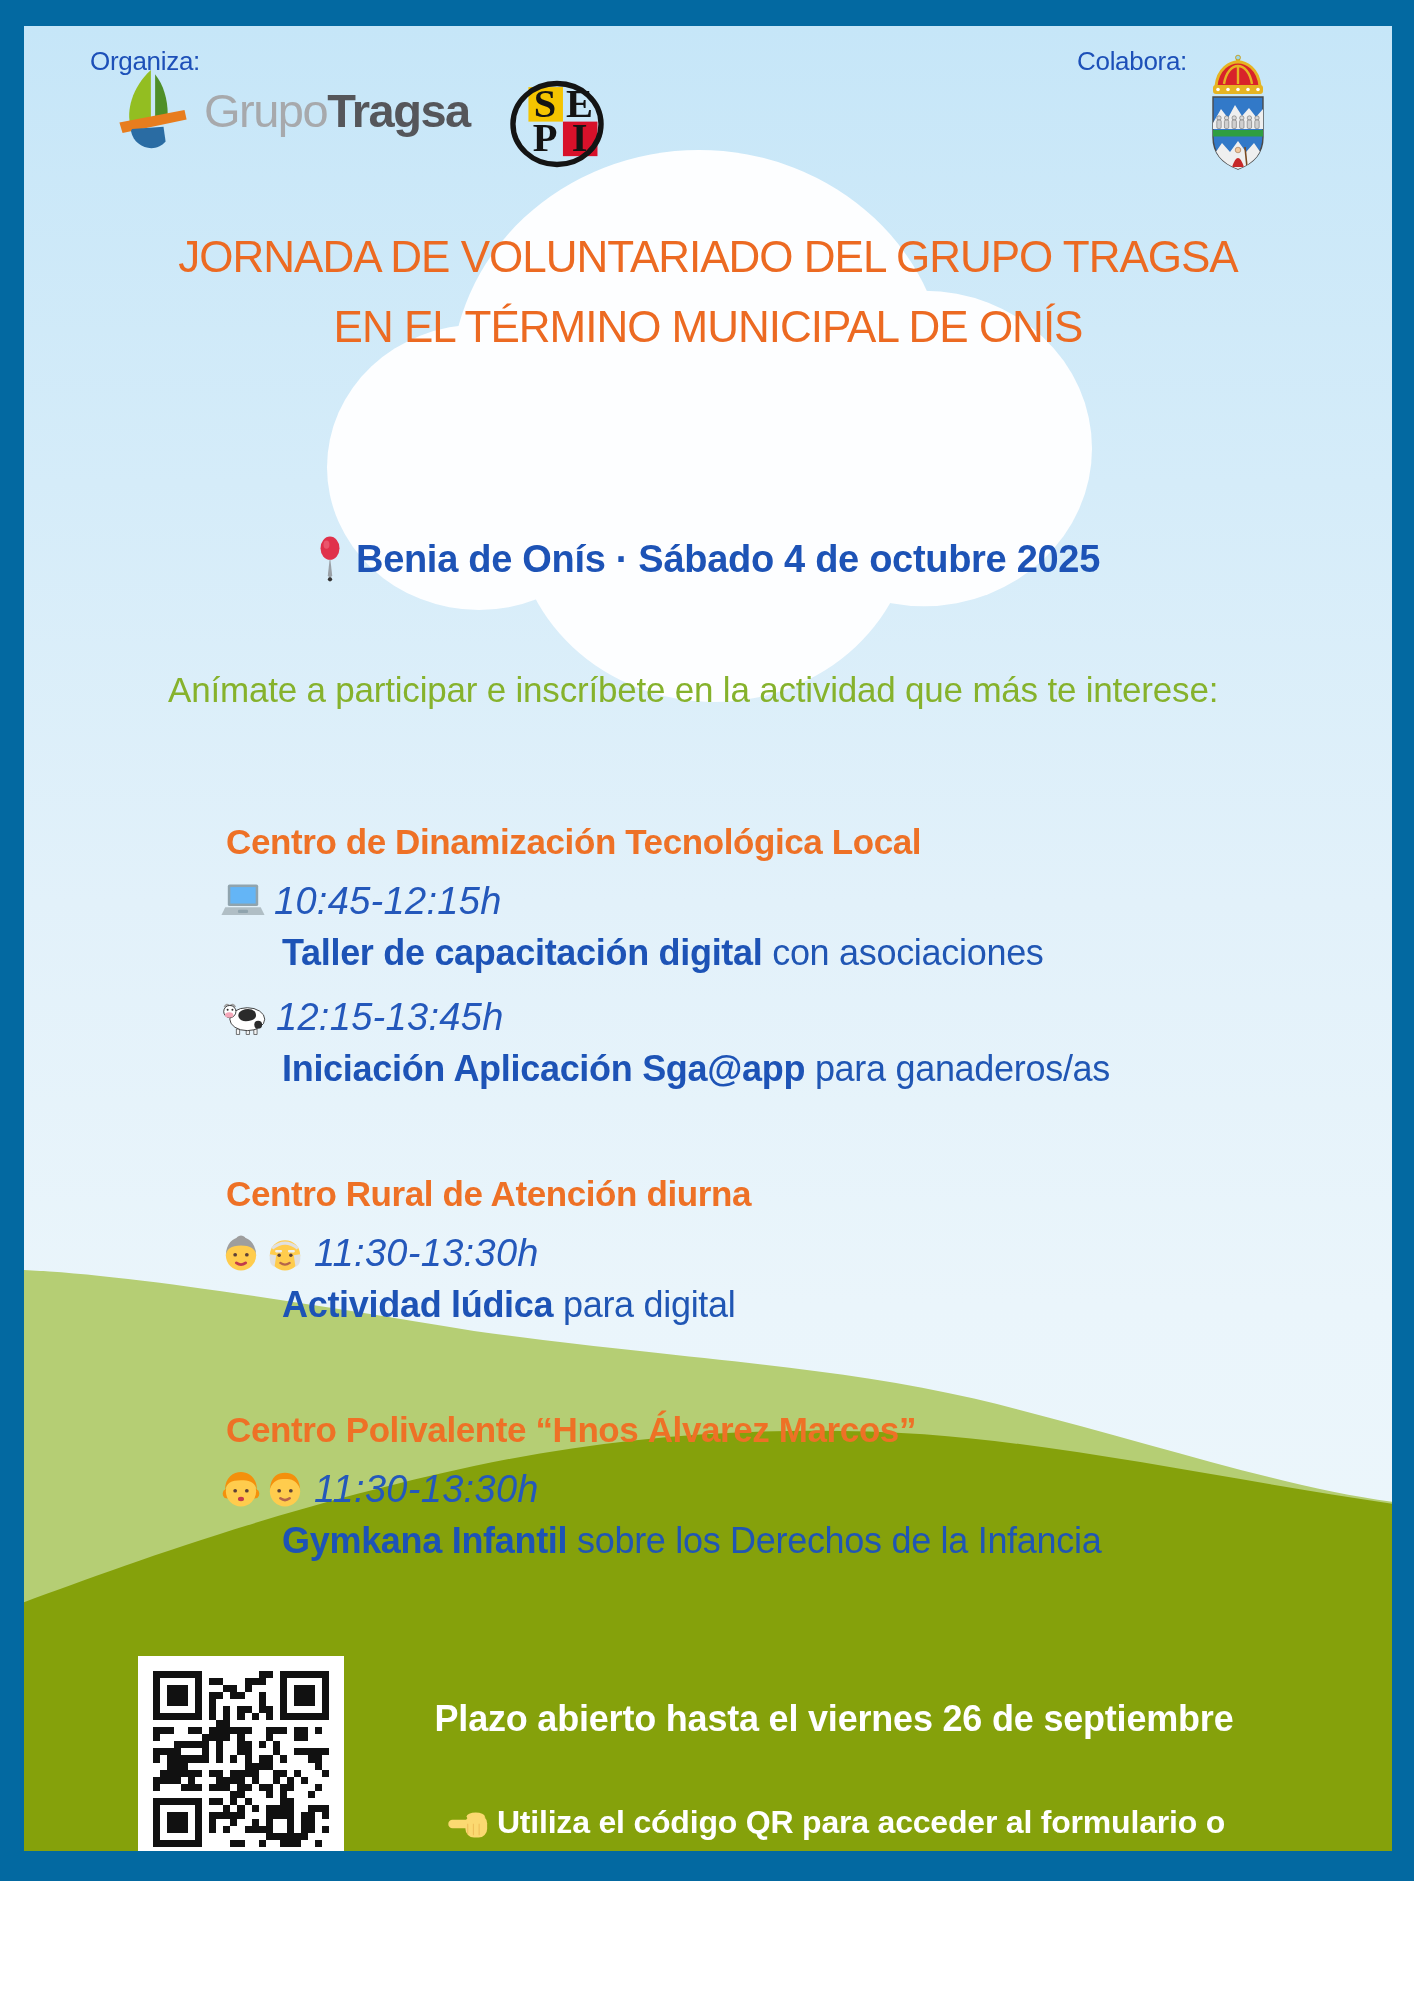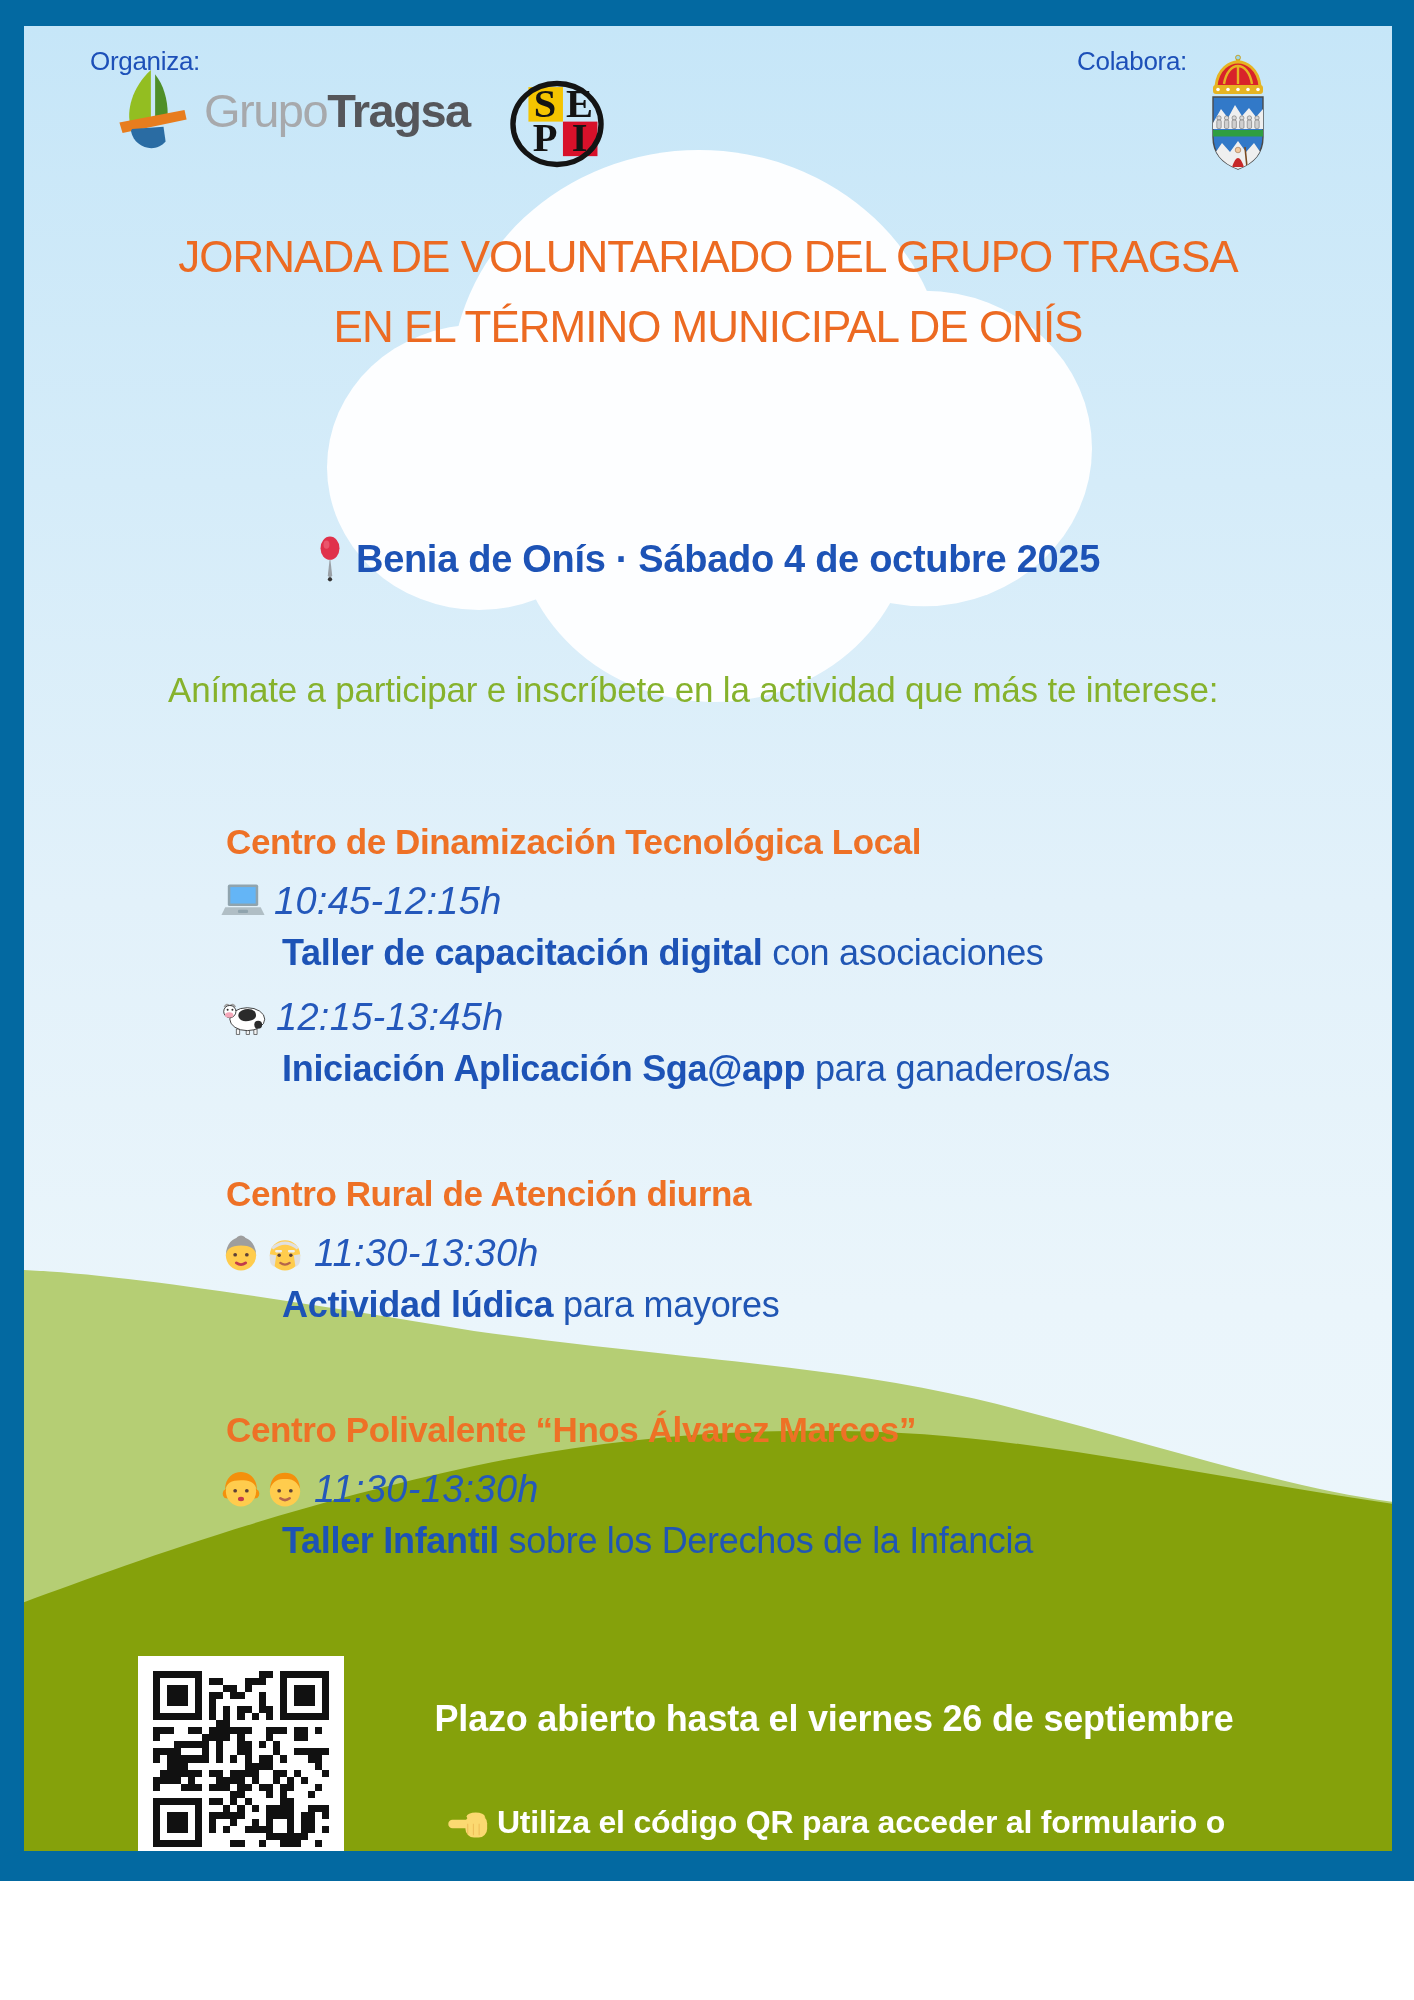--- a/index.html
+++ b/index.html
@@ -237,21 +237,21 @@
               <path d="M7 14 q11 -9 22 0" stroke="#E0E0E0" stroke-width="2.6" fill="none"></path>
               <path d="M10.5 16.5 h4 M21.5 16.5 h4" stroke="#EEEEEE" stroke-width="2" stroke-linecap="round"></path>
               <circle cx="13" cy="20" r="1.5" fill="#5d4037"></circle>
                 <circle cx="23" cy="20" r="1.5" fill="#5d4037"></circle>
               <path d="M14 26.5 q4 3 8 0" stroke="#B5654A" stroke-width="2" fill="none" stroke-linecap="round"></path>
             </svg>
           </span>
           <span>11:30-13:30h</span>
         </div>
         <div class="detail">
-          <span class="b">Actividad lúdica</span><span> para mayores</span>
+          <span class="b">Actividad lúdica</span><span> para digital</span>
         </div>
       </div>
 
       <div class="section">
         <h3 class="section-title">Centro Polivalente “Hnos Álvarez Marcos”</h3>
         <div class="time-row">
           <span class="icon-pair">
             <svg width="42" height="42" viewBox="0 0 36 36">
               <circle cx="6.5" cy="22" r="4.2" fill="#F4900C"></circle>
                 <circle cx="29.5" cy="22" r="4.2" fill="#F4900C"></circle>
@@ -265,21 +265,21 @@
               <circle cx="18" cy="20" r="13" fill="#FFCC4D"></circle>
               <path d="M5 18 C6 7 12 4 18 4 C24 4 30 7 31 18 C28 10.5 23.5 9.5 18 9.5 C12.5 9.5 8 10.5 5 18 Z" fill="#F4900C"></path>
               <circle cx="13" cy="19.5" r="1.6" fill="#5d4037"></circle>
                 <circle cx="23" cy="19.5" r="1.6" fill="#5d4037"></circle>
               <path d="M14 26 q4 3 8 0" stroke="#B5654A" stroke-width="2.2" fill="none" stroke-linecap="round"></path>
             </svg>
           </span>
           <span>11:30-13:30h</span>
         </div>
         <div class="detail">
-          <span class="b">Taller Infantil</span><span> sobre los Derechos de la Infancia</span>
+          <span class="b">Gymkana Infantil</span><span> sobre los Derechos de la Infancia</span>
         </div>
       </div>
     </div>
 
     <div class="qr-card">
       <svg width="176" height="176" viewBox="0 0 25 25" shape-rendering="crispEdges" fill="#111111">
           <rect x="0" y="0" width="1" height="1"></rect>
           <rect x="1" y="0" width="1" height="1"></rect>
           <rect x="2" y="0" width="1" height="1"></rect>
           <rect x="3" y="0" width="1" height="1"></rect>

